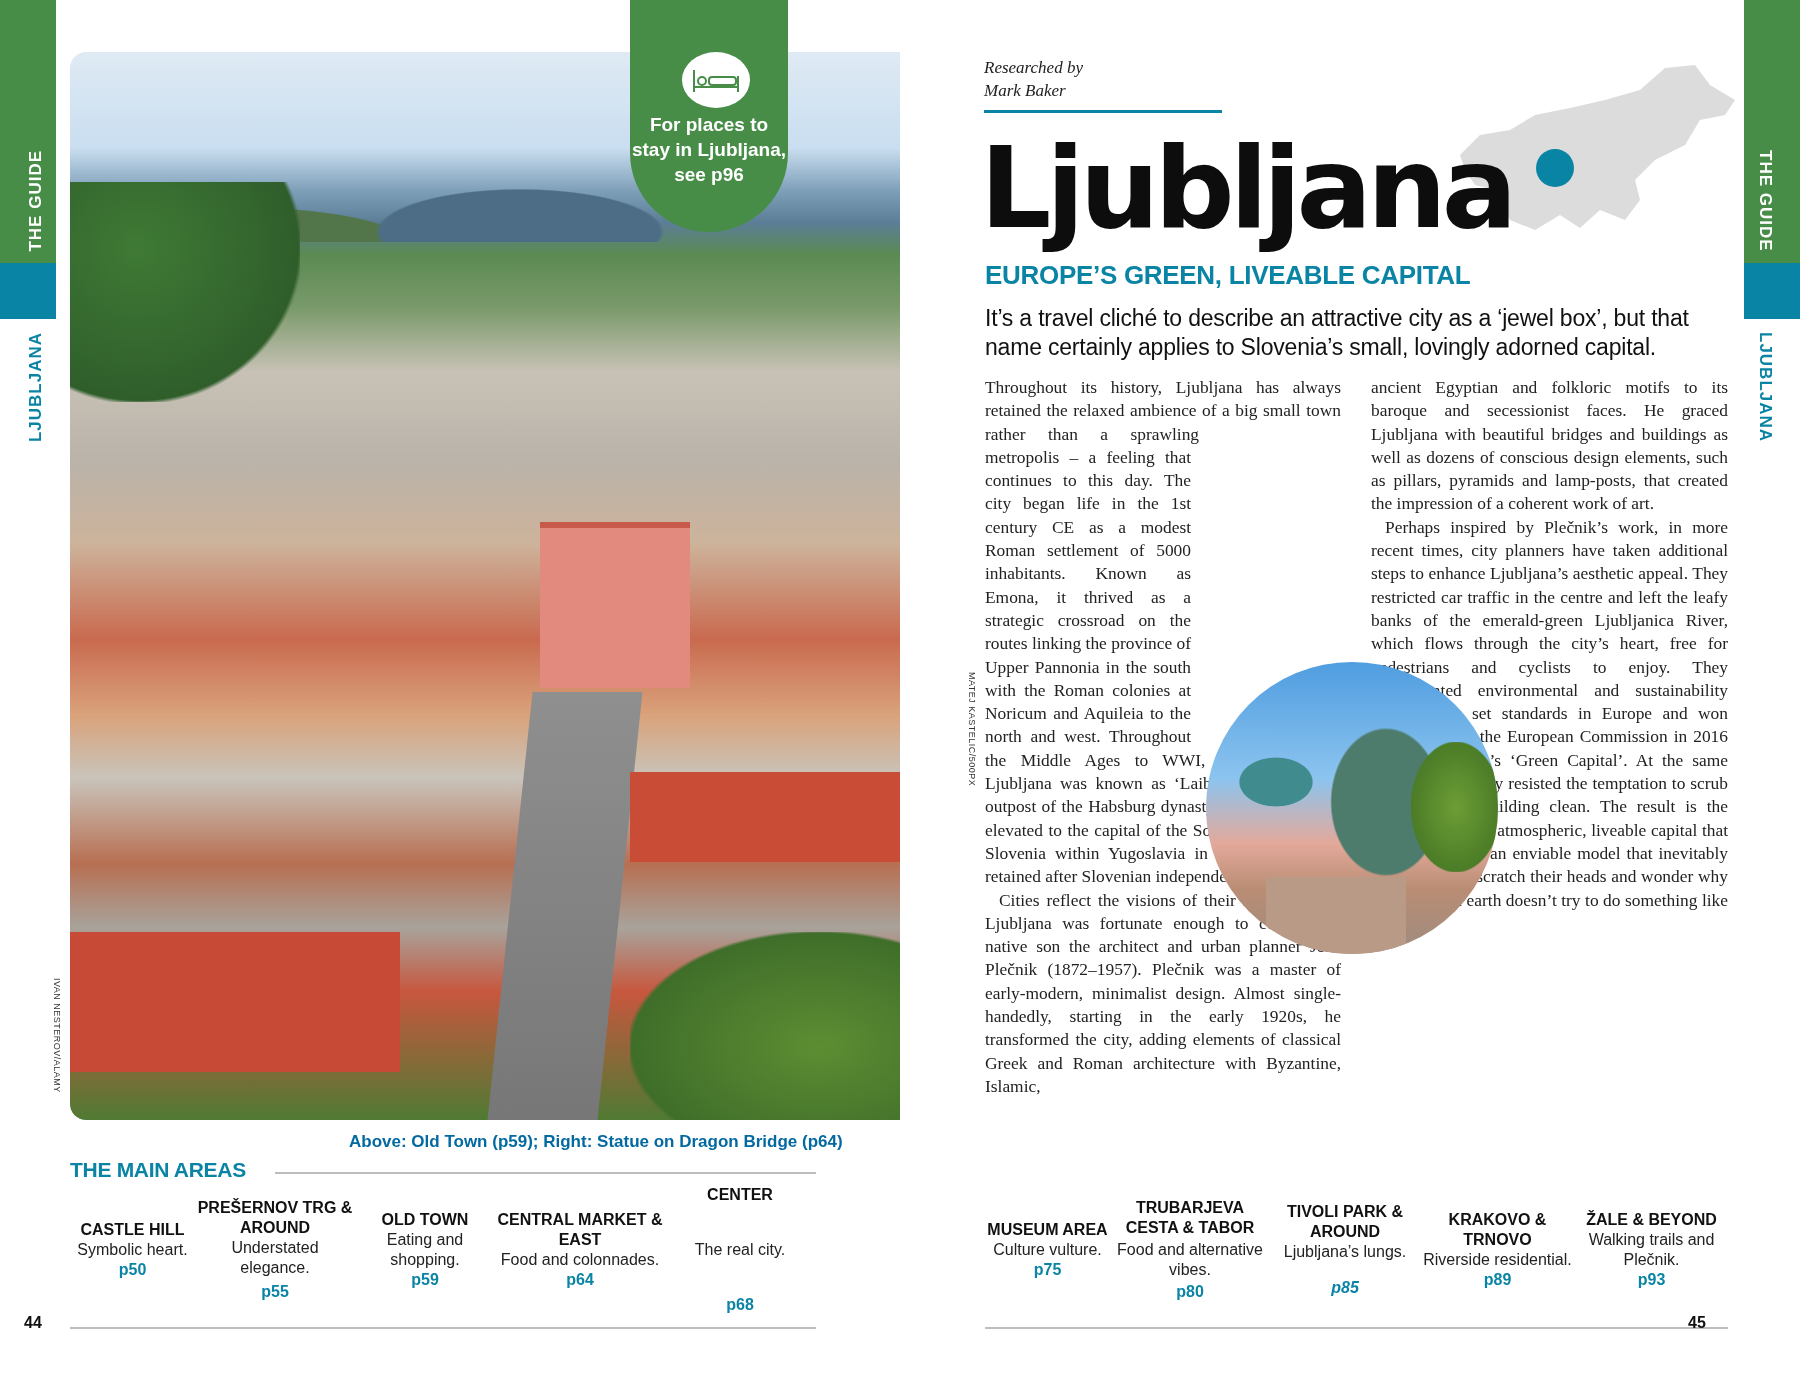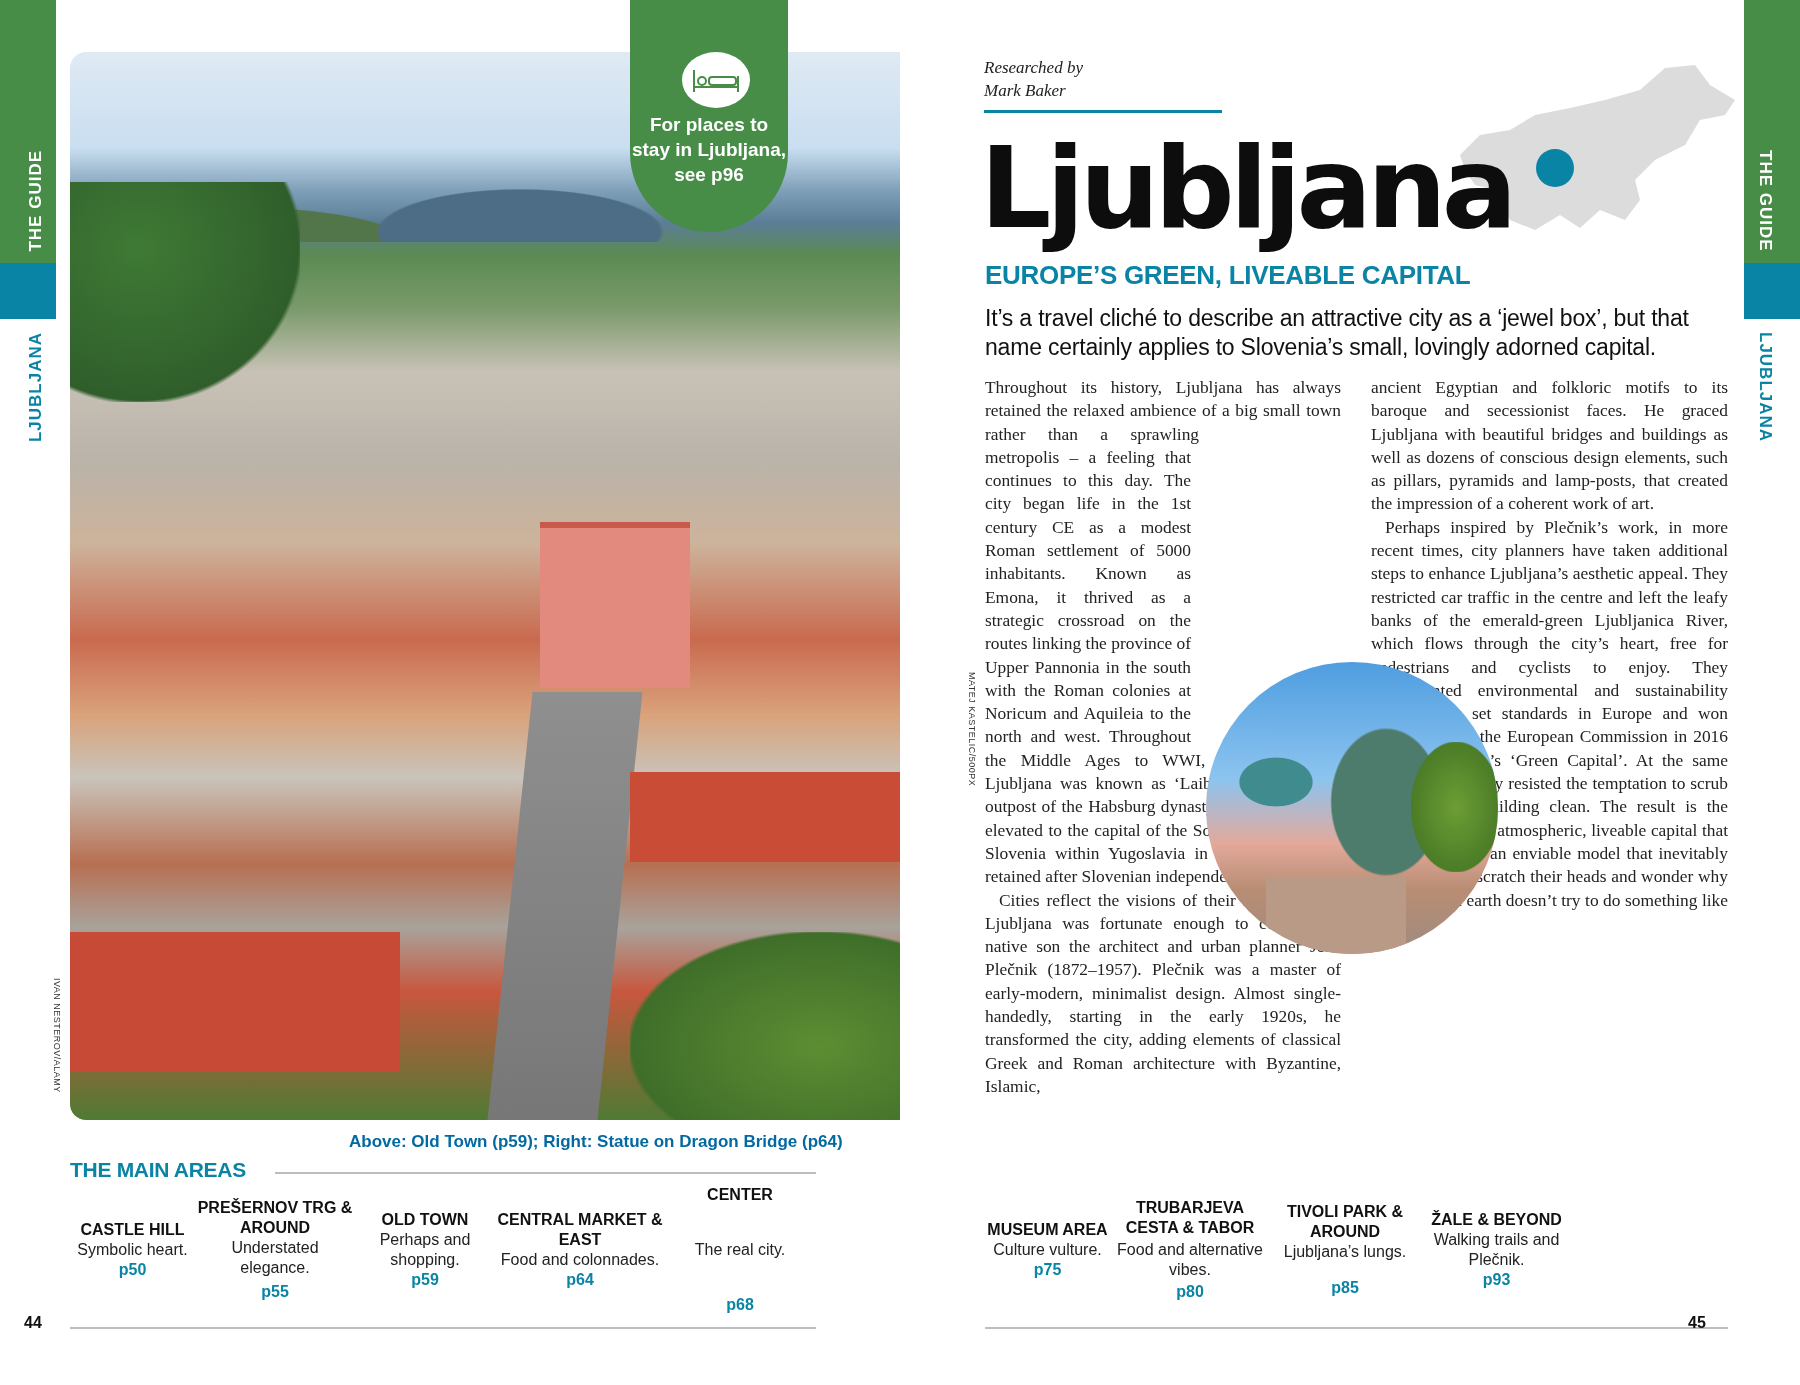--- a/index.html
+++ b/index.html
@@ -104,21 +104,21 @@
     <div class="desc">Symbolic heart.</div>
     <div class="page" style="margin-top: 0px;">p50</div>
   </div>
   <div class="area" style="width:160px;">
     <div class="name">PREŠERNOV TRG &amp; AROUND</div>
     <div class="desc">Understated elegance.</div>
     <div class="page" style="margin-top: 4px; text-align: center;">p55</div>
   </div>
   <div class="area" style="width:140px;">
     <div class="name">OLD TOWN</div>
-    <div class="desc">Perhaps and shopping.</div>
+    <div class="desc">Eating and shopping.</div>
     <div class="page" style="margin-top: 0px;">p59</div>
   </div>
   <div class="area" style="width:170px;">
     <div class="name">CENTRAL MARKET &amp; EAST</div>
     <div class="desc">Food and colonnades.</div>
     <div class="page" style="margin-top: 0px;">p64</div>
   </div>
   <div class="area" style="width:150px;gap:35px;">
     <div class="name">CENTER</div>
     <div class="desc">The real city.</div>
@@ -170,21 +170,26 @@
     <div class="page" style="margin-top: 0px;">p75</div>
   </div>
   <div class="area" style="width:160px;justify-content:space-between;">
     <div class="name">TRUBARJEVA CESTA &amp; TABOR</div>
     <div class="desc">Food and alternative vibes.</div>
     <div class="page" style="margin-top: 0px;">p80</div>
   </div>
   <div class="area" style="width:150px;">
     <div class="name">TIVOLI PARK &amp; AROUND</div>
     <div class="desc">Ljubljana’s lungs.</div>
-    <div class="page" style="margin-top: 16px;">p85</div>
+    <div class="page" style="margin-top: 16px; font-style: italic;">p85</div>
+  </div>
+  <div class="area" style="width:155px;">
+    <div class="name">KRAKOVO &amp; TRNOVO</div>
+    <div class="desc">Riverside residential.</div>
+    <div class="page" style="margin-top: 0px;">p89</div>
   </div>
   <div class="area" style="width:153px;">
     <div class="name">ŽALE &amp; BEYOND</div>
     <div class="desc">Walking trails and Plečnik.</div>
     <div class="page" style="margin-top: 0px;">p93</div>
   </div>
 </div>
 
 <div class="hr" style="left:985px;top:1327px;width:743px;"></div>
 <div class="pagenum" style="left:1688px;top:1314px;">45</div>

